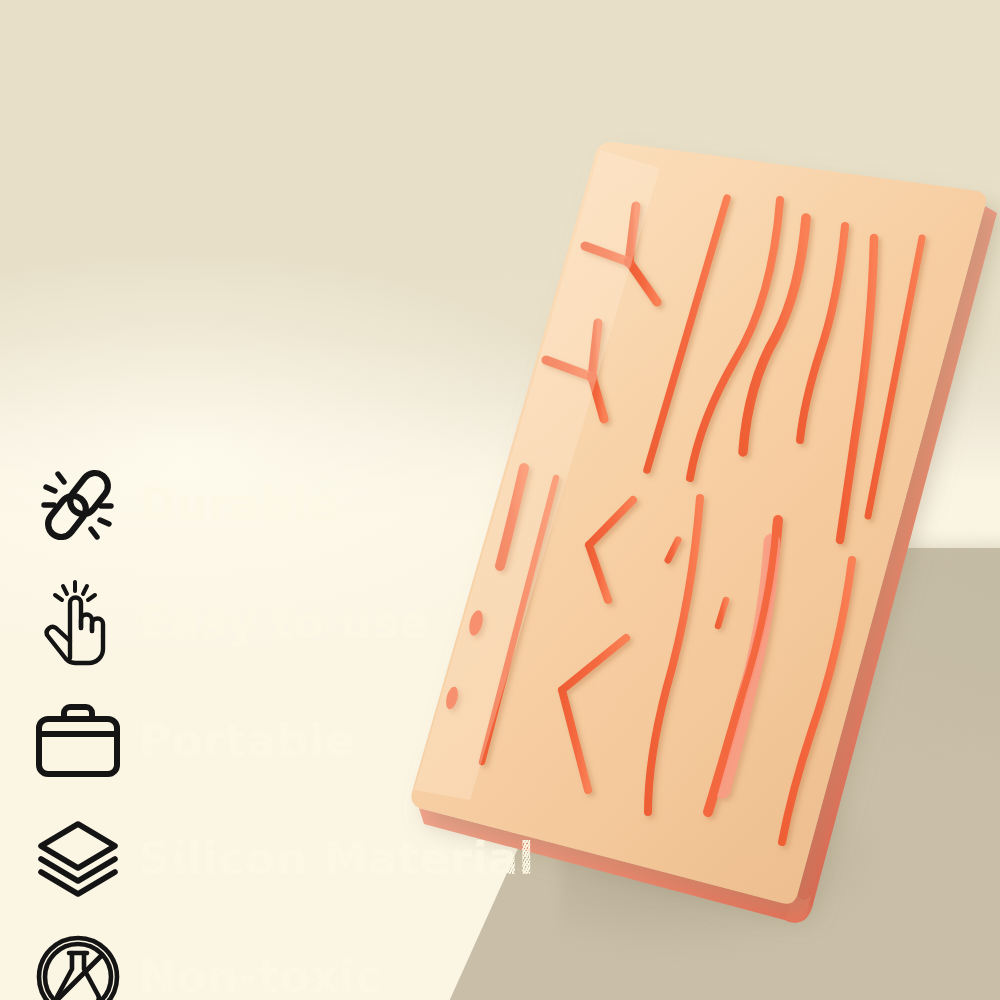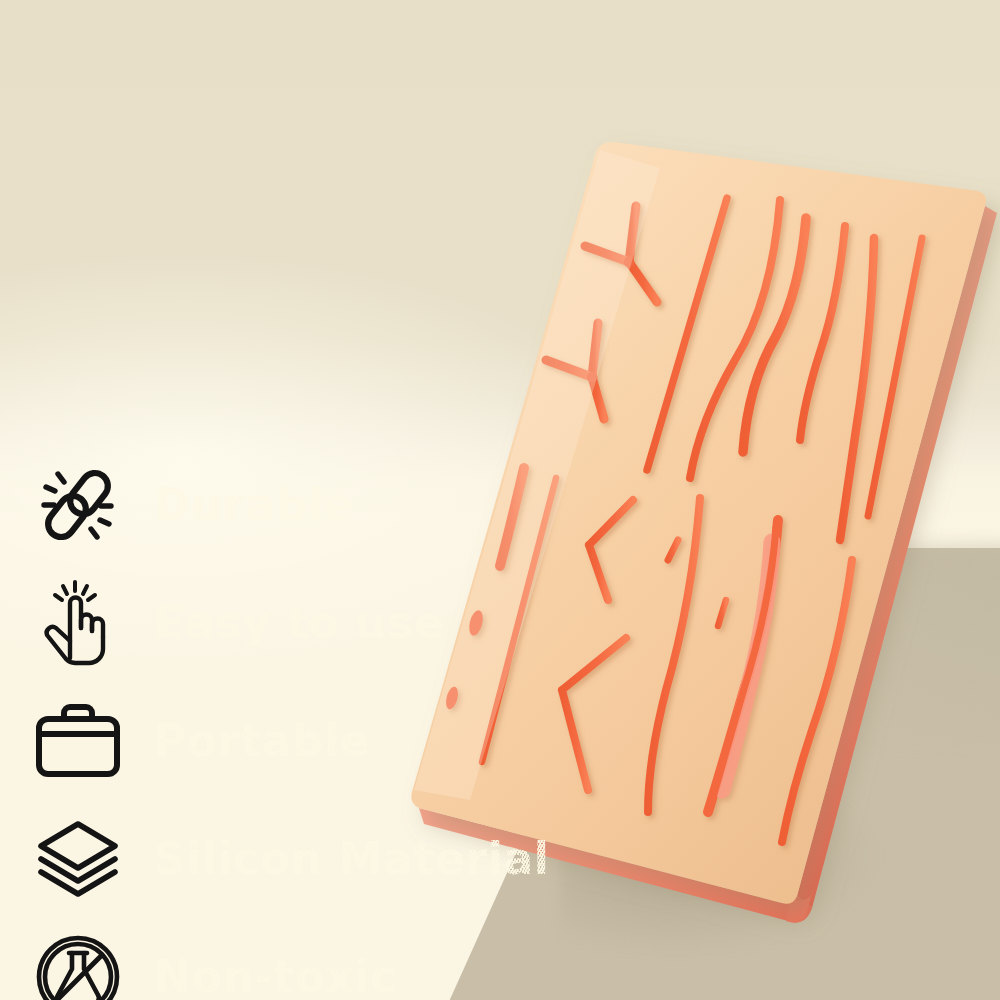--- a/index.html
+++ b/index.html
@@ -60,21 +60,21 @@
   }
   .feature-row{
     display:flex;align-items:center;height:118px;
   }
   .feature-icon{
     width:104px;min-width:104px;height:104px;
     display:flex;align-items:center;justify-content:center;
   }
   .feature-icon svg{display:block;}
   .feature-label{
-    margin-left:24px;
+    margin-left:9px;
     font-family:"DejaVu Sans","Liberation Sans",sans-serif;
     font-weight:700;
     font-size:44px;
     letter-spacing:.6px;
     color:#1b1b1b;
     white-space:nowrap;
     position:relative;
     line-height:1;
     
     background-image:

